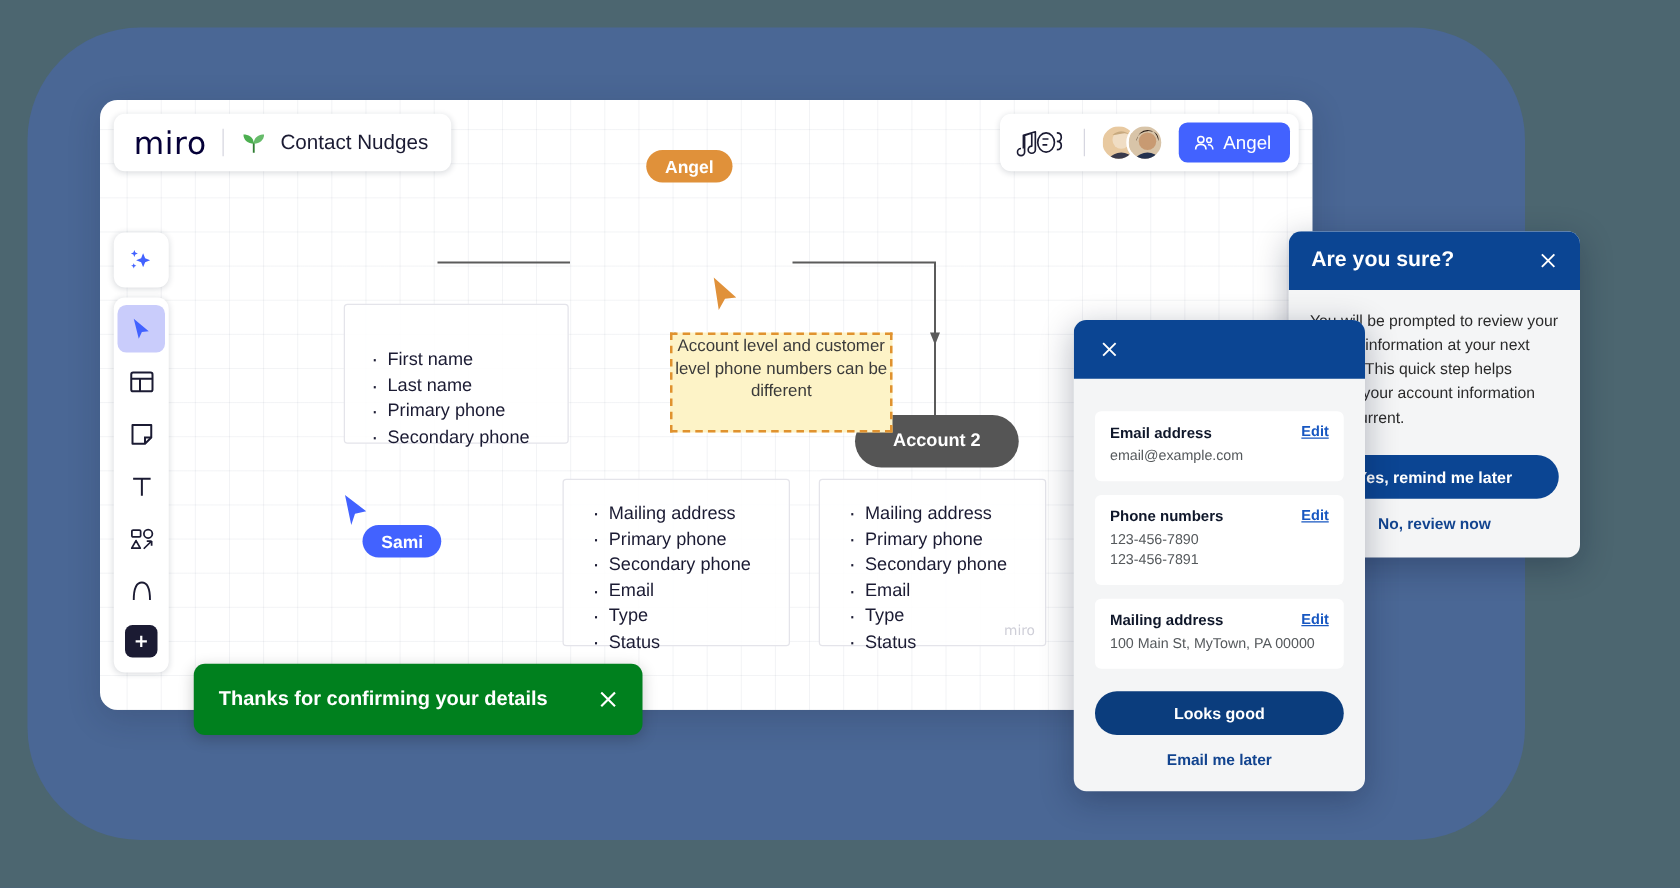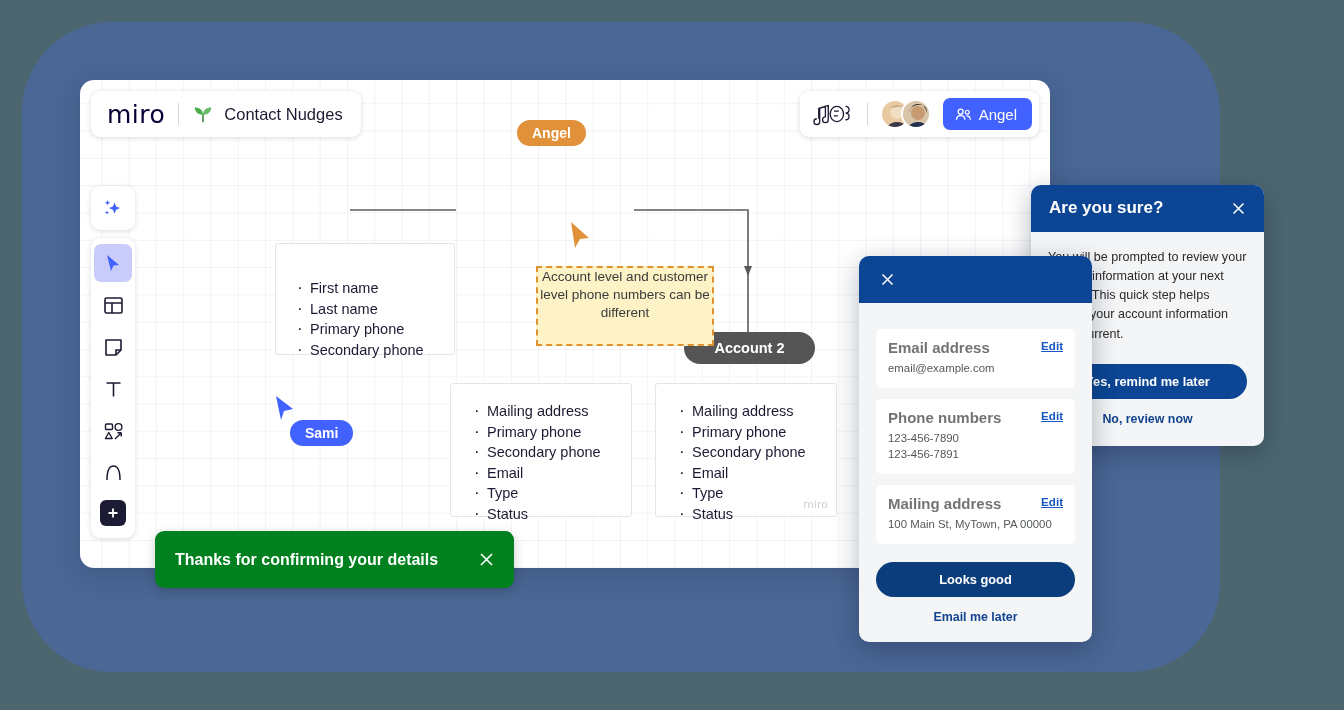--- a/index.html
+++ b/index.html
@@ -217,21 +217,21 @@
 
   
   #review-modal { left: 859px; top: 256px; width: 233px; z-index: 40; }
   .field-card {
     background: #fff;
     border-radius: 5px;
     padding: 10px 12px 11px;
     margin-top: 11px;
   }
   .field-row { display: flex; align-items: flex-start; justify-content: space-between; }
-  .field-label { font-size: 15px; font-weight: 700; color: #737373; }
+  .field-label { font-size: 12px; font-weight: 700; color: #0f172a; }
   .field-edit {
     font-size: 11.6px; font-weight: 700; color: #1757c1;
     text-decoration: underline; cursor: pointer;
   }
   .field-value { font-size: 11.4px; color: #55595c; margin-top: 5px; line-height: 1.4; }
   .btn-primary {
     width: 100%; margin-top: 18px;
     background: #0b3d7d;
     color: #fff; border: none; border-radius: 22px;
     height: 35px; font-size: 12.8px; font-weight: 700;
@@ -307,21 +307,21 @@
       <ul style="padding:17px 0 0 20px">
         <li>Mailing address</li>
         <li>Primary phone</li>
         <li>Secondary phone</li>
         <li>Email</li>
         <li>Type</li>
         <li>Status</li>
       </ul>
     </div>
 
-    <div class="node-pill" style="left:604px;top:252px;width:131px;height:32px">
+    <div class="node-pill" style="left:604px;top:252px;width:131px;height:42px">
       <span>Account 2</span>
     </div>
     <div class="list-box" style="left:575px;top:303px;width:182px;height:134px;">
       <ul style="padding:17px 0 0 20px">
         <li>Mailing address</li>
         <li>Primary phone</li>
         <li>Secondary phone</li>
         <li>Email</li>
         <li>Type</li>
         <li>Status</li>

